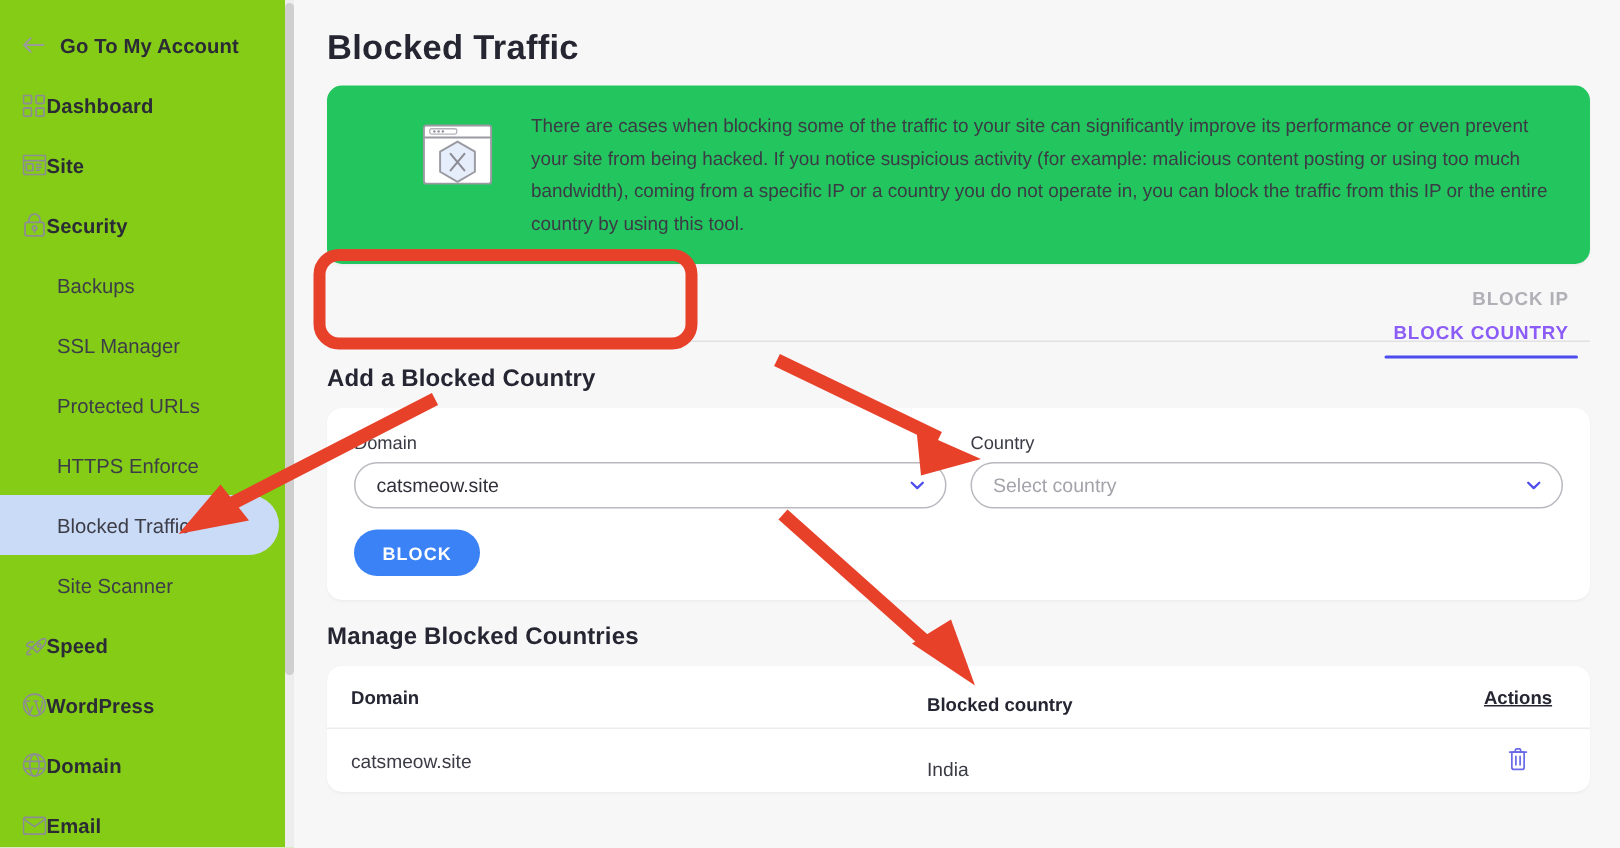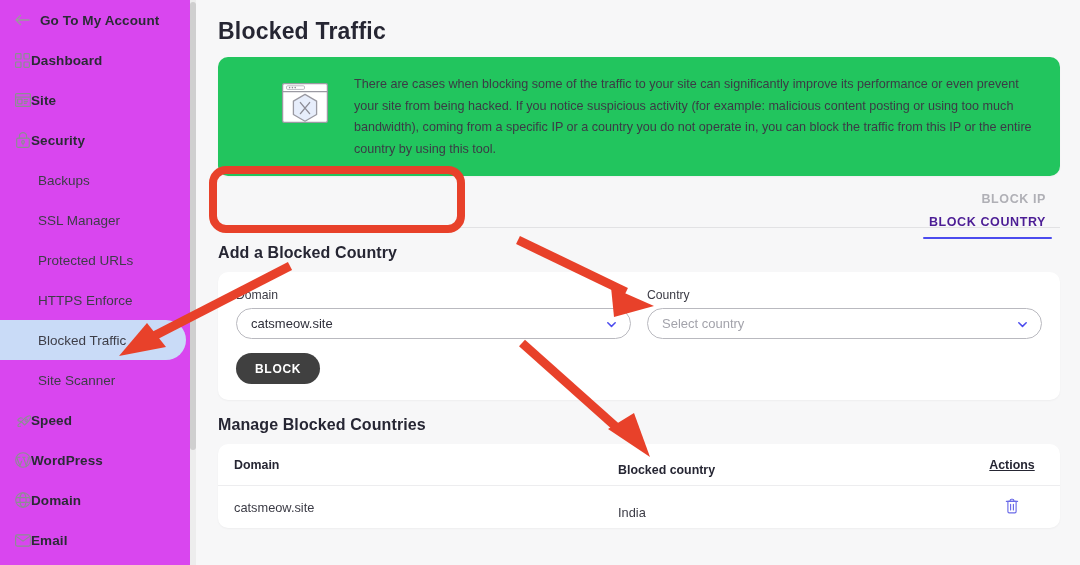--- a/index.html
+++ b/index.html
@@ -9,24 +9,24 @@
     background: #f7f7f8;
     font-family: "Liberation Sans", sans-serif;
     -webkit-font-smoothing: antialiased;
   }
 
   #app { position: relative; width: 1080px; height: 565px; display: flex; }
 
   
   #sidebar {
     width: 196px; height: 565px;
-    background: #d946ef;
+    background: #84cc16;
     flex: 0 0 196px;
     position: relative;
-    padding-top: 0;
+    padding-top: 10px;
     overflow: hidden;
   }
   #sidebar-scroll-track {
     position: absolute; top: 0; right: 0; width: 6px; height: 565px;
     background: #ededed;
   }
   #sidebar-scroll-thumb {
     position: absolute; top: 2px; right: 0; width: 6px; height: 448px;
     background: #cfcfcf; border-radius: 3px;
   }
@@ -113,21 +113,21 @@
     height: 36px;
     position: relative;
     flex-direction: column;
   }
   .tab {
     font-size: 12.5px; font-weight: bold; letter-spacing: .6px;
     padding: 0 14px 9px 14px;
     cursor: pointer; color: #b0b0b6;
     position: relative;
   }
-  .tab.active { color: #4c1d95; }
+  .tab.active { color: #8b5cf6; }
   .tab.active::after {
     content: ""; position: absolute; left: 8px; right: 8px; bottom: -1px;
     height: 2.5px; background: #4b4bee; border-radius: 2px;
   }
 
   
   .section-title {
     font-size: 16px; font-weight: bold; color: #262633;
     margin: 16px 0 10px 0; letter-spacing: .1px;
   }
@@ -152,21 +152,21 @@
     flex: 1 1 auto; font-size: 13px; color: #2f2f3a;
     overflow: hidden; text-overflow: ellipsis; white-space: nowrap;
   }
   .select-box .val.placeholder { color: #a3a3ab; }
   .chev { width: 13px; height: 13px; flex: 0 0 13px; color: #4b4bee; }
 
   #block-btn {
     margin-top: 14px;
     display: inline-flex; align-items: center; justify-content: center;
     height: 31px; padding: 0 19px;
-    background: #404040; color: #fff;
+    background: #3b82f6; color: #fff;
     border: none; border-radius: 16px;
     font-family: "Liberation Sans", sans-serif;
     font-size: 12px; font-weight: bold; letter-spacing: .7px;
     cursor: pointer;
   }
 
   
   #table-card {
     background: #ffffff; border-radius: 10px;
     box-shadow: 0 1px 2px rgba(0,0,0,.04);

